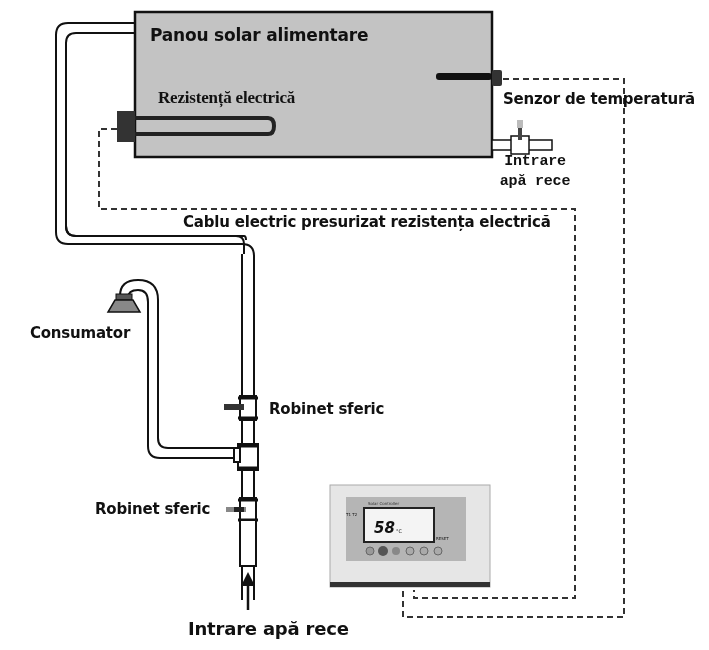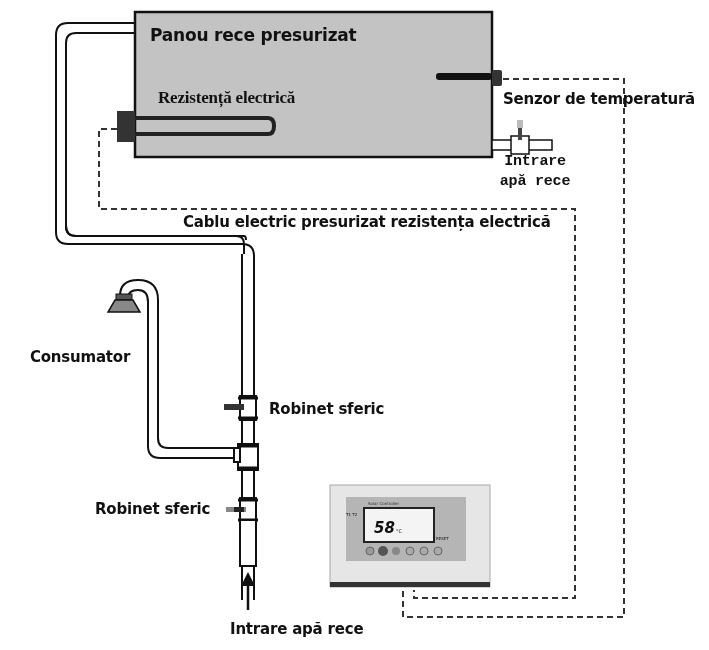--- a/index.html
+++ b/index.html
@@ -107,26 +107,26 @@
       <circle cx="370" cy="551" r="4" fill="#999" stroke="#666"></circle>
       <circle cx="383" cy="551" r="5" fill="#555"></circle>
       <circle cx="396" cy="551" r="4" fill="#888"></circle>
       <circle cx="410" cy="551" r="4" fill="#aaa" stroke="#666"></circle>
       <circle cx="424" cy="551" r="4" fill="#aaa" stroke="#666"></circle>
       <circle cx="438" cy="551" r="4" fill="#aaa" stroke="#666"></circle>
     </g>
   </g>
 </svg>
 
-<div class="lbl" style="left:150px; top:25px; font-size:17px;">Panou rece presurizat</div>
+<div class="lbl" style="left:150px; top:25px; font-size:17px;">Panou solar alimentare</div>
 <div class="lbl" style="left:158px; top:88px; font-size:17px;font-family:Liberation Serif, serif;">Rezistență electrică</div>
 <div class="lbl" style="left:503px; top:41px; font-size:15px;margin-top:48px;">Senzor de temperatură</div>
 <div class="lbl center" style="left:495px; top:152px; width:80px; font-size:15px;font-family:Liberation Mono, monospace;">
   <div>Intrare</div>
   <div>apă rece</div>
 </div>
 <div class="lbl" style="left:183px; top:212px; font-size:15px;">Cablu electric presurizat rezistența electrică</div>
-<div class="lbl center" style="left:22px; top:323px; width:116px; font-size:15px;margin-top:24px;">
+<div class="lbl center" style="left:22px; top:323px; width:116px; font-size:15px;">
   <div>Consumator</div>
 </div>
 <div class="lbl" style="left:269px; top:399px; font-size:15px;">Robinet sferic</div>
 <div class="lbl" style="left:95px; top:499px; font-size:15px;">Robinet sferic</div>
-<div class="lbl" style="left:188px; top:619px; font-size:15px;margin-left:42px;">Intrare apă rece</div>
+<div class="lbl" style="left:188px; top:619px; font-size:18px;">Intrare apă rece</div>
 
 </body></html>

